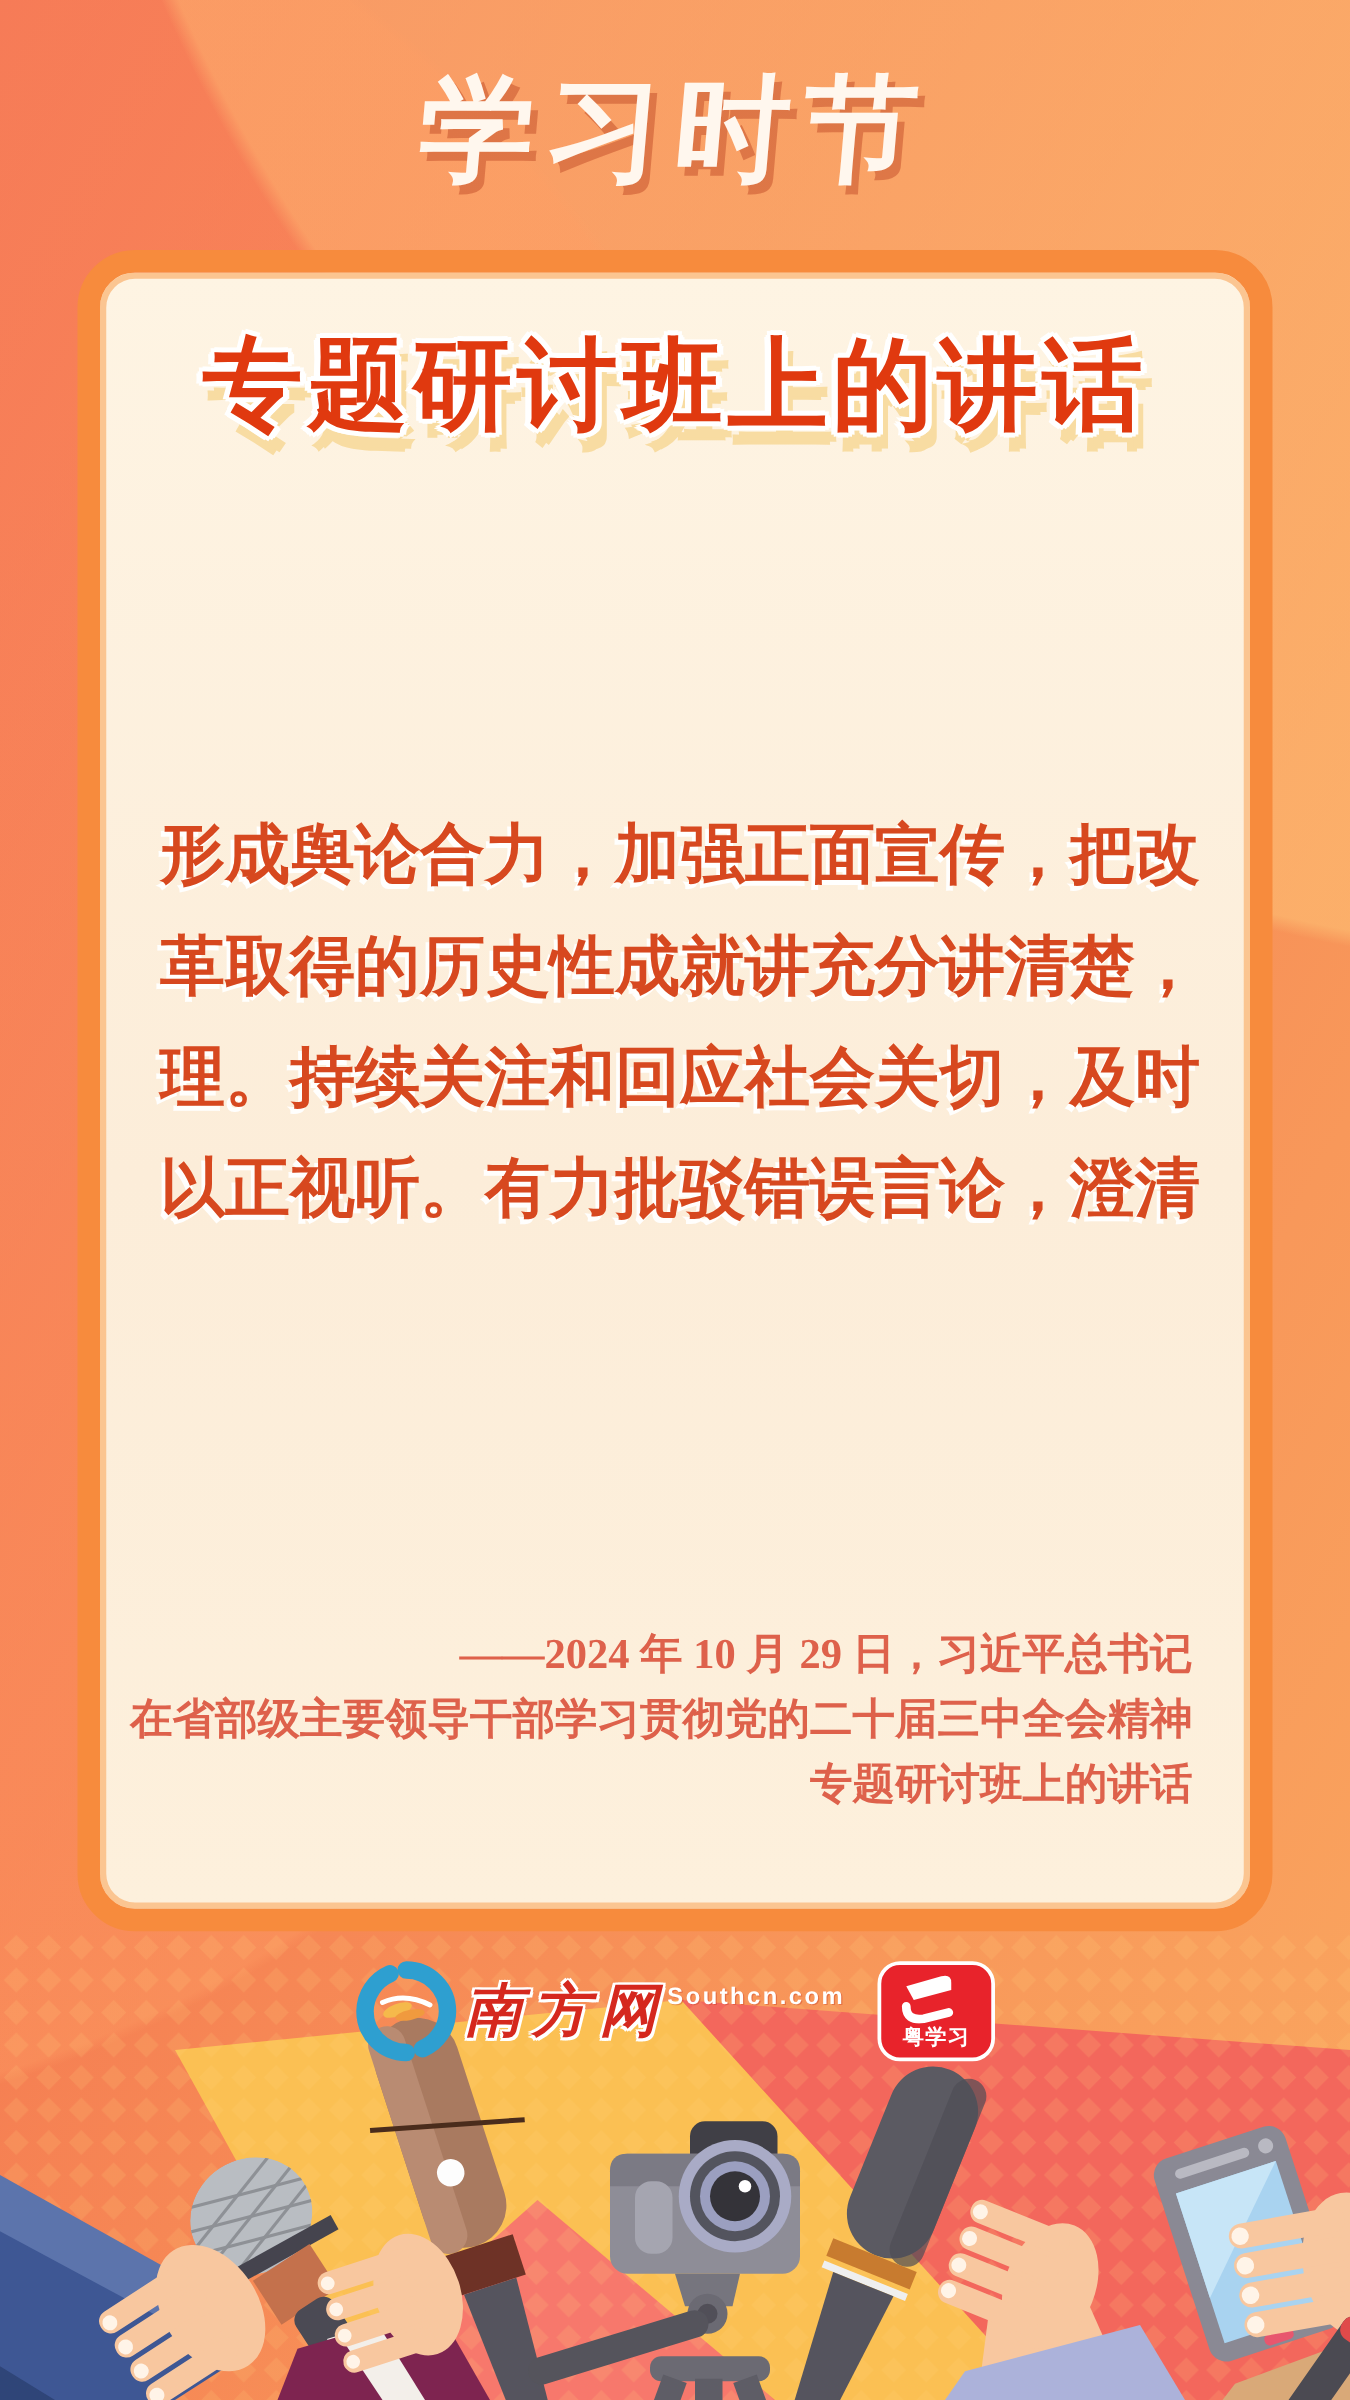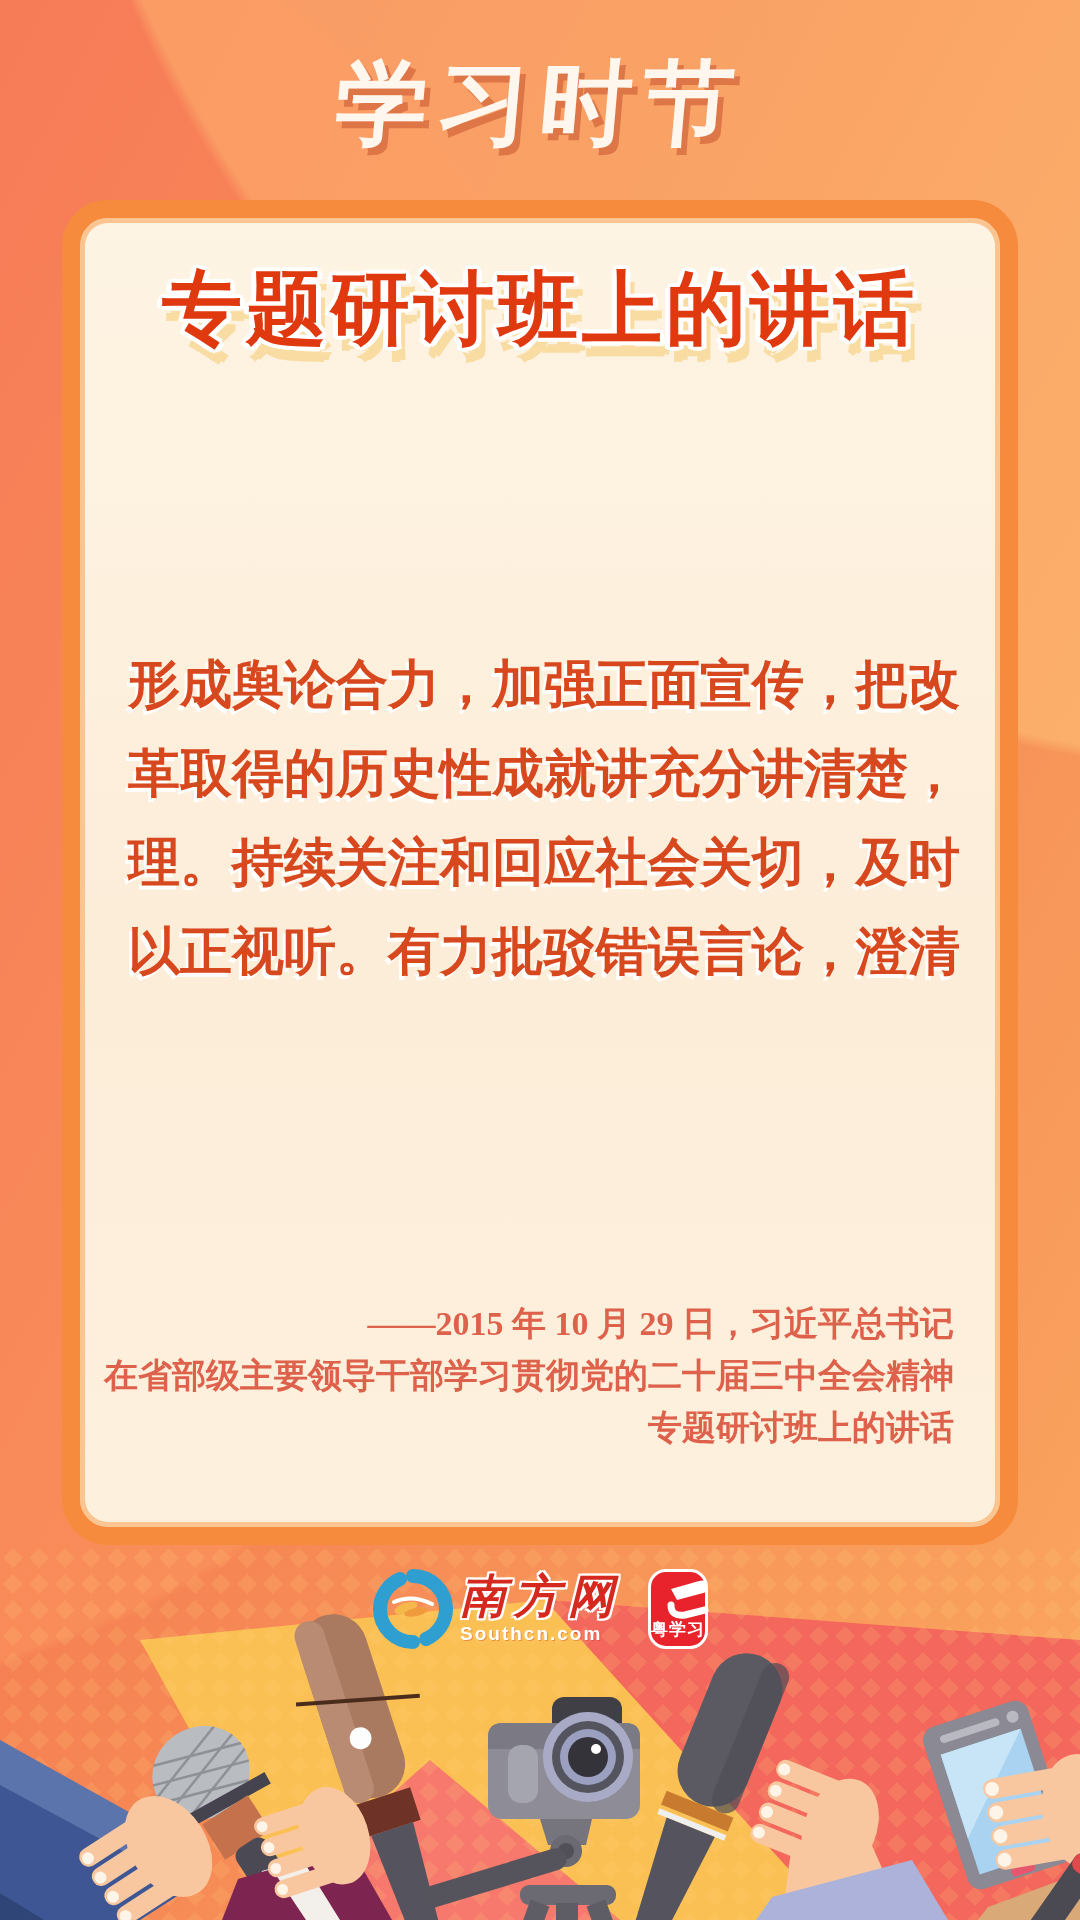--- a/index.html
+++ b/index.html
@@ -46,32 +46,32 @@
   .attribution {
     position:absolute; right:126px; top:1298px; text-align:right;
     font-family:"Liberation Serif", serif; font-weight:700;
     color:#DE614B; font-size:34px; line-height:52px;
   }
   .logos {
     position:absolute; top:1568px; left:0; width:100%;
     display:flex; justify-content:center; align-items:center; gap:26px; z-index:3;
   }
   .southcn { display:flex; align-items:center; gap:6px; }
-  .southcn-col { display:flex; flex-direction:column; align-items:flex-start; }
+  .southcn-col { display:flex; flex-direction:row; align-items:flex-start; }
   .southcn-name {
     font-family:"Liberation Serif", serif; font-style:italic; font-weight:900;
     font-size:46px; color:#D5281E; letter-spacing:8px; line-height:48px;
     text-shadow:-2px 0 0 #FFF,2px 0 0 #FFF,0 -2px 0 #FFF,0 2px 0 #FFF,2px 2px 0 #FFF,-2px 2px 0 #FFF,2px -2px 0 #FFF,-2px -2px 0 #FFF;
   }
   .southcn-domain {
     font-size:19px; font-weight:700; color:#FFFFFF; letter-spacing:2px; margin-top:2px;
     text-shadow:1px 1px 0 rgba(197,48,30,0.35);
   }
   .yxx-icon {
-    width:60px; height:80px; background:#E8232B; border:3px solid #FFFFFF; border-radius:18px;
+    width:94px; height:80px; background:#E8232B; border:3px solid #FFFFFF; border-radius:18px;
     box-sizing:border-box; position:relative; display:flex; flex-direction:column;
     align-items:center; justify-content:flex-end; padding-bottom:5px;
   }
   .yxx-name { font-size:17px; font-weight:900; color:#FFFFFF; letter-spacing:1px; }
   .illustration { position:absolute; left:0; top:1545px; width:1080px; height:375px; display:block; }
 </style>
 </head>
 <body>
 
 <div class="page">
@@ -87,21 +87,21 @@
   </div>
 
   <div class="body-text">
     <div class="line">形成舆论合力，加强正面宣传，把改</div>
     <div class="line">革取得的历史性成就讲充分讲清楚，</div>
     <div class="line">理。持续关注和回应社会关切，及时</div>
     <div class="line">以正视听。有力批驳错误言论，澄清</div>
   </div>
 
   <div class="attribution">
-    <div>——2015 年 10 月 29 日，习近平总书记</div>
+    <div>——2024 年 10 月 29 日，习近平总书记</div>
     <div>在省部级主要领导干部学习贯彻党的二十届三中全会精神</div>
     <div>专题研讨班上的讲话</div>
   </div>
 
   <div class="logos">
     <div class="southcn">
       <svg width="82" height="82" viewBox="0 0 82 82">
         <g fill="none">
           <path d="M41 8 a33 33 0 0 1 33 33 a33 33 0 0 1 -20 30" stroke="#2E9FD0" stroke-width="14" stroke-linecap="round"></path>
           <path d="M41 74 a33 33 0 0 1 -33 -33 a33 33 0 0 1 20 -30" stroke="#2E9FD0" stroke-width="14" stroke-linecap="round"></path>

